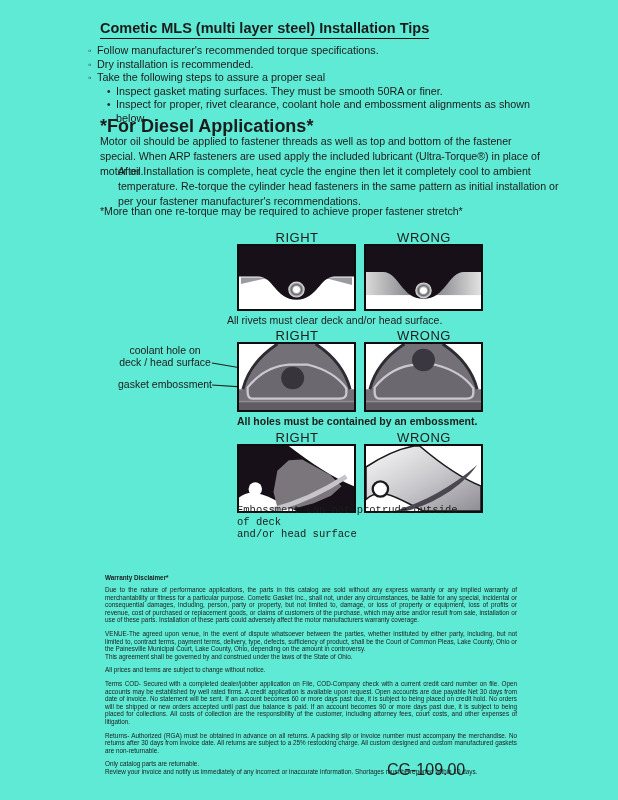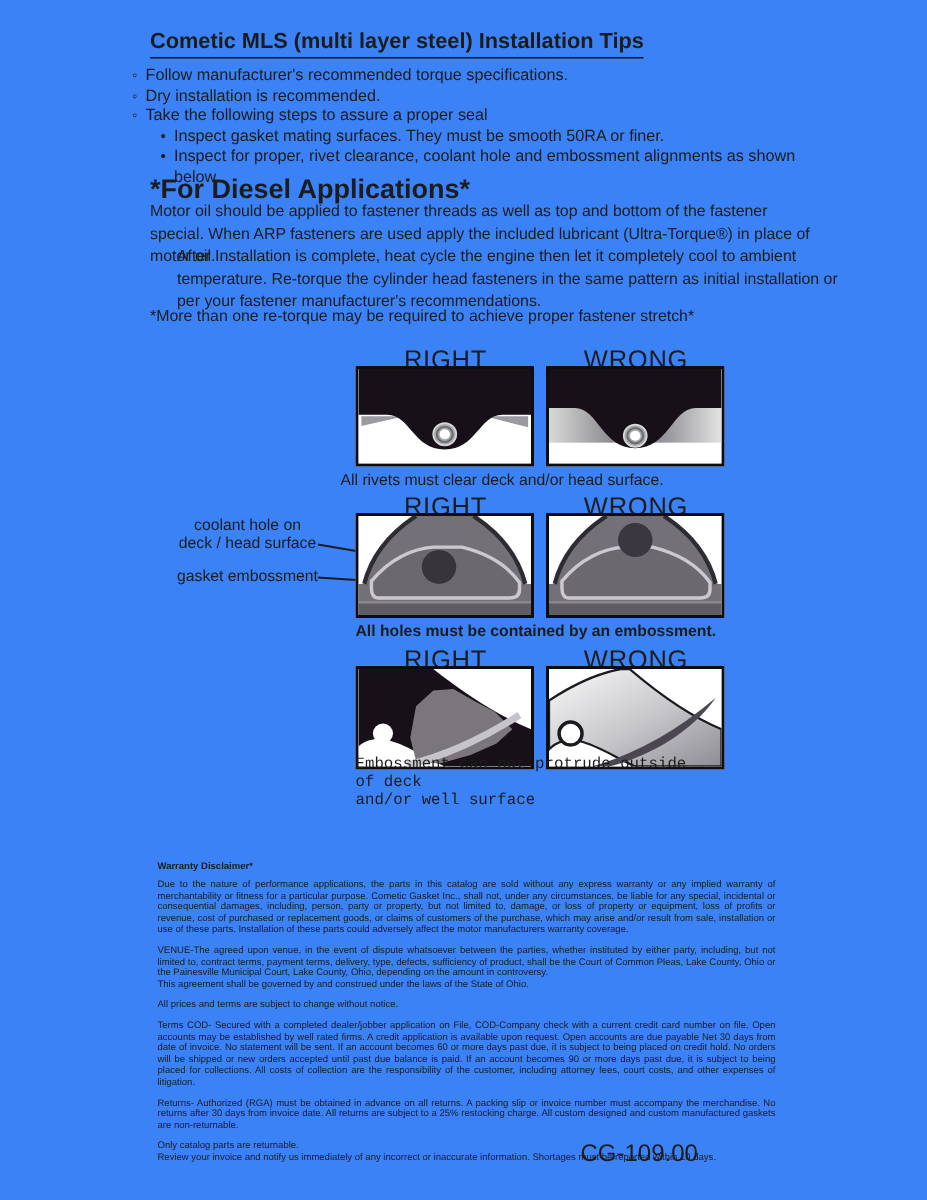--- a/index.html
+++ b/index.html
@@ -1,32 +1,32 @@
 <!DOCTYPE html>
 <html><head>
 <meta charset="utf-8">
 <style>
   html,body{margin:0;padding:0;background:#fff;}
-  .page{position:relative;width:618px;height:800px;background:#3b82f6;overflow:hidden;
+  .page{position:relative;width:618px;height:800px;background:#5eead4;overflow:hidden;
         font-family:"Liberation Sans", sans-serif;color:#1c1c1c;}
   .abs{position:absolute;}
   
   .title{left:100px;top:20px;font-size:14.5px;font-weight:bold;
          border-bottom:1.6px solid #111;padding-bottom:2px;}
   
   .bullets{left:88px;top:44px;width:460px;font-size:10.8px;line-height:13.6px;}
   .b-row{display:flex;}
   .b-marker{width:9px;flex:0 0 9px;font-size:10px;}
   .sub .b-marker{margin-left:19px;}
   
   .diesel-h{left:100px;top:116px;font-size:18px;font-weight:bold;}
   .para{left:100px;width:442px;font-size:10.6px;line-height:15px;}
   .p1{top:134px;} .p2{top:164px;margin-left:18px;} .pnote{top:204px;}
   
-  .rw-label{font-size:17px;letter-spacing:.5px;text-align:center;width:120px;}
+  .rw-label{font-size:13px;letter-spacing:.5px;text-align:center;width:120px;}
   .caption{font-size:10.5px;line-height:12px;}
   .panel{position:absolute;border:2.5px solid #0d0d0f;background:#fff;}
   .panel svg{display:block;}
   .side-label{font-size:10.5px;line-height:11.5px;text-align:center;width:94px;left:118px;}
   
   .disclaimer{left:105px;top:574px;width:412px;font-size:6.35px;line-height:7.6px;
               text-align:justify;}
   .disclaimer .dh{font-weight:bold;margin:0 0 4.5px 0;}
   .dp{margin:0 0 6px 0;}
   .dp.tight{margin-bottom:0;}
@@ -172,21 +172,21 @@
       </defs>
       <rect x="0" y="0" width="120" height="68" fill="#ffffff"></rect>
       <path d="M0 22 C18 10 34 3 50 0 H56 C77 18 98 33 120 42 V68 H60 C38 58 16 40 0 56 Z" fill="url(#bandGrad)" stroke="#1b1b1f" stroke-width="1.6"></path>
       <path d="M30 68 C58 60 88 44 116 20 C98 46 66 62 42 68 Z" fill="#4a4750"></path>
       <circle cx="15" cy="45" r="8" fill="#ffffff" stroke="#1b1b1f" stroke-width="2.4"></circle>
     </svg>
   </div>
 
   <div class="abs caption" style="left:237px;top:504px;width:230px;font-family:Liberation Mono, monospace;">
     <div>Embossment can not protrude outside of deck</div>
-    <div>and/or well surface</div>
+    <div>and/or head surface</div>
   </div>
 
   <div class="abs disclaimer">
     <p class="dh">Warranty Disclaimer*</p>
     <p class="dp">Due to the nature of performance applications, the parts in this catalog are sold without any express warranty or any implied warranty of merchantability or fitness for a particular purpose.  Cometic Gasket Inc., shall not, under any circumstances, be liable for any special, incidental or consequential damages, including, person, party or property, but not limited to, damage, or loss of property or equipment, loss of profits or revenue, cost of purchased or replacement goods, or claims of customers of the purchase, which may arise and/or result from sale, installation or use of these parts.  Installation of these parts could adversely affect the motor manufacturers warranty coverage.</p>
     <p class="dp tight">VENUE-The agreed upon venue, in the event of dispute whatsoever between the parties, whether instituted by either party, including, but not limited to, contract terms, payment terms, delivery, type, defects, sufficiency of product, shall be the Court of Common Pleas, Lake County, Ohio or the Painesville Municipal Court, Lake County, Ohio, depending on the amount in controversy.</p>
     <p class="dp">This agreement shall be governed by and construed under the laws of the State of Ohio.</p>
     <p class="dp">All prices and terms are subject to change without notice.</p>
     <p class="dp">Terms COD- Secured with a completed dealer/jobber application on File, COD-Company check with a current credit card number on file.  Open accounts may be established by well rated firms.  A credit application is available upon request.  Open accounts are due payable Net 30 days from date of invoice.  No statement will be sent.  If an account becomes 60 or more days past due, it is subject to being placed on credit hold.  No orders will be shipped or new orders accepted until past due balance is paid.  If an account becomes 90 or more days past due, it is subject to being placed for collections.  All costs of collection are the responsibility of the customer, including attorney fees, court costs, and other expenses of litigation.</p>
     <p class="dp">Returns- Authorized (RGA) must be obtained in advance on all returns.  A packing slip or invoice number must accompany the merchandise.  No returns after 30 days from invoice date.  All returns are subject to a 25% restocking charge.  All custom designed and custom manufactured gaskets are non-returnable.</p>

